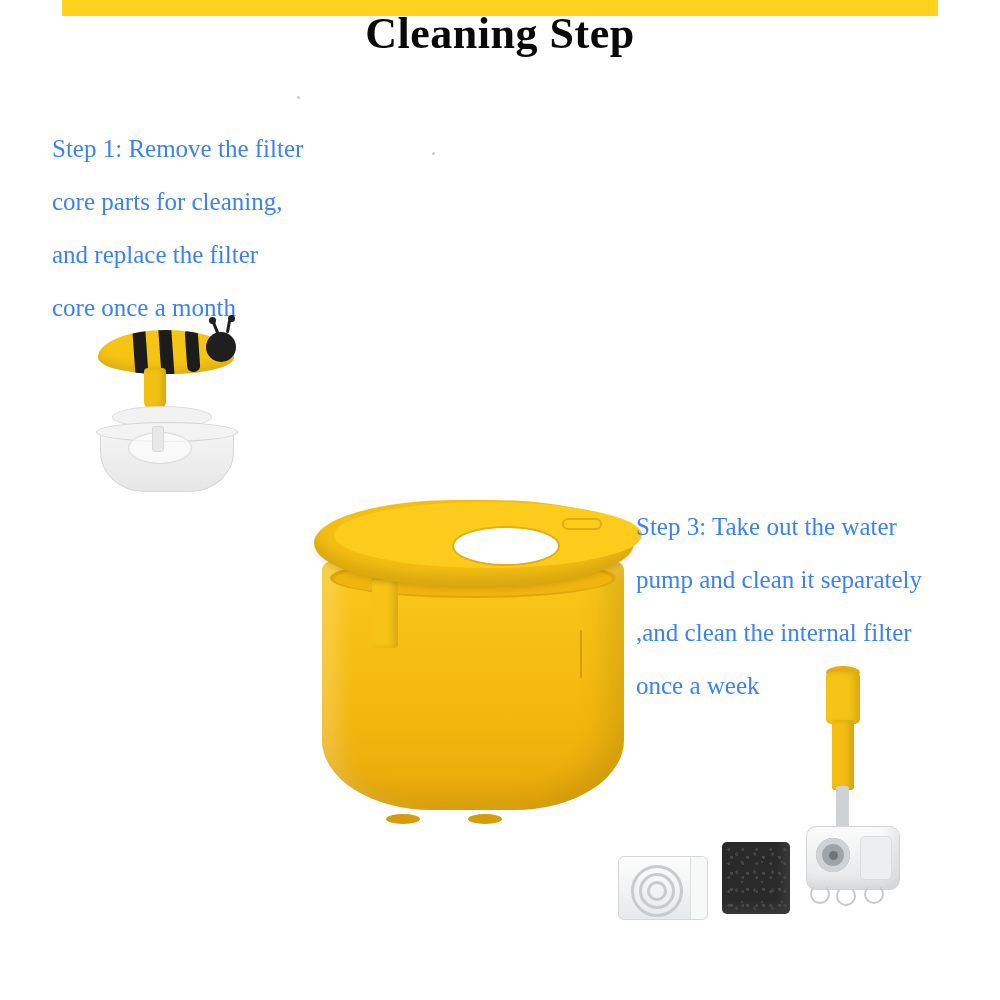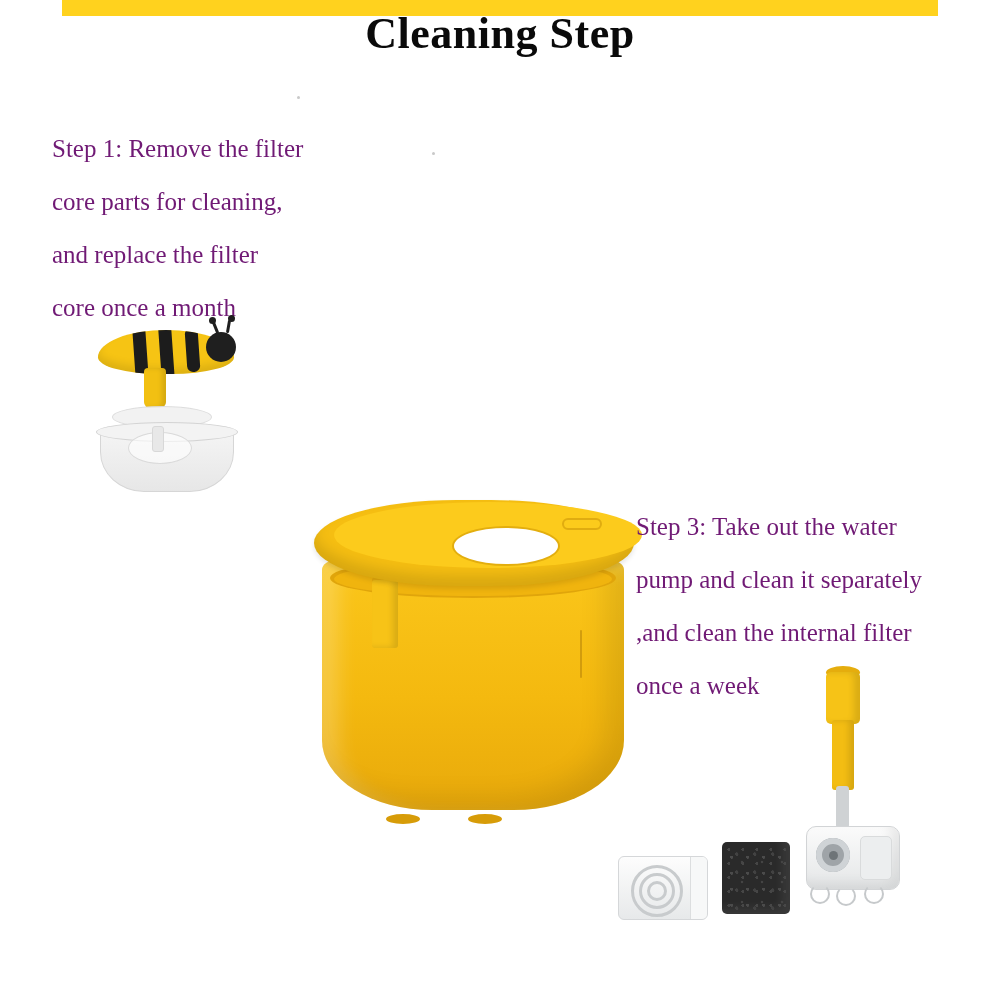--- a/index.html
+++ b/index.html
@@ -44,21 +44,21 @@
     color: #0a0a0a;
     z-index: 5;
   }
 
   
   .step-text {
     position: absolute;
     font-family: "Liberation Serif", serif;
     font-size: 25px;
     line-height: 53px;
-    color: #701a75;
+    color: #3b82f6;
     white-space: pre-line;
   }
   #step1-text { left: 52px; top: 122px; width: 340px; }
   #step2-text { left: 346px; top: 294px; width: 360px; }
   #step3-text { left: 636px; top: 500px; width: 370px; }
 
   .speck {
     position: absolute;
     background: #c9c9c9;
     width: 3px;

